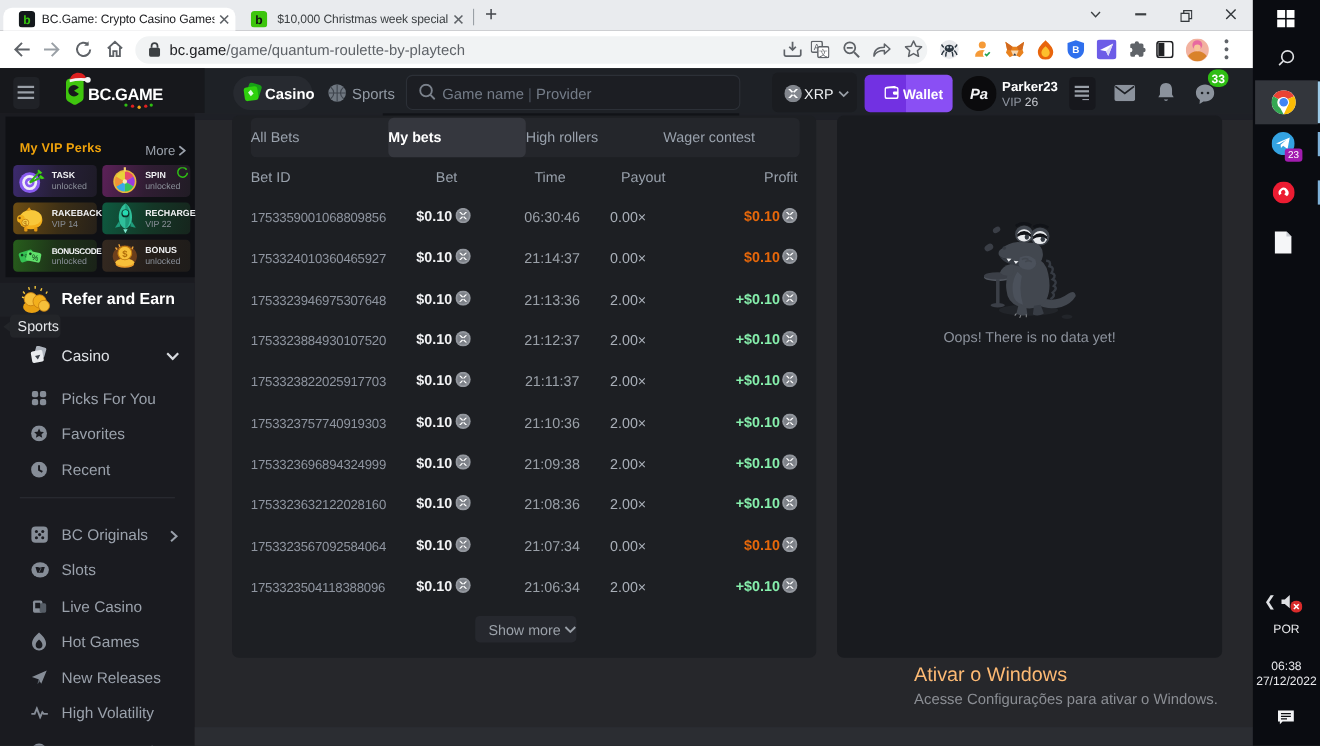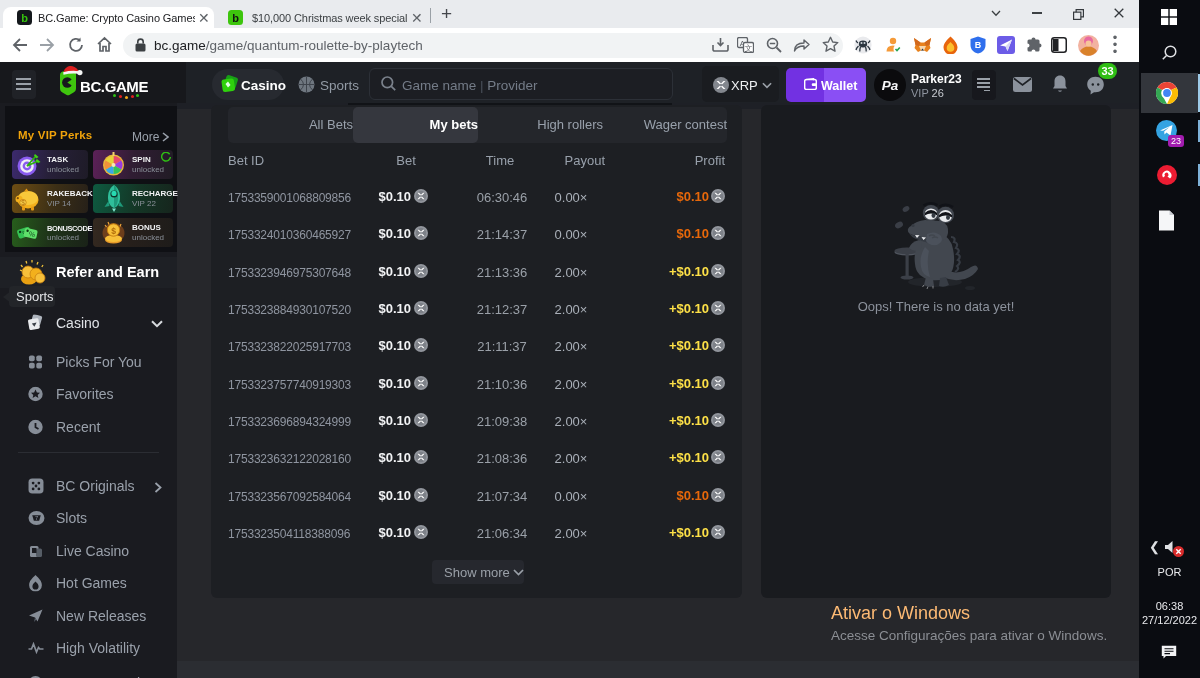--- a/index.html
+++ b/index.html
@@ -18,31 +18,31 @@
 
 #hdr { left:0; top:62px; width:1139px; height:41px; background:#1e2126; }
 #hdrL { left:0; top:62px; width:186px; height:41px; background:#17181c; }
 #sliver { left:177px; top:103px; width:962px; height:6px; background:#1e2026; }
 #sidebar { left:0; top:103px; width:177px; height:575px; background:#1a1b20; }
 #main { left:177px; top:103px; width:962px; height:575px; background:#26272b; }
 #footerstrip { left:177px; top:661px; width:962px; height:17px; background:#2b2d32; }
 #panel { left:211px; top:105px; width:531px; height:493px; background:#1d1f23; border-radius:6px; }
 #rpanel { left:761px; top:105px; width:350px; height:493px; background:#191b1f; border-radius:6px; }
 #tabbar { left:228px; top:107px; width:499px; height:36px; background:#24262b; border-radius:5px; }
-.btab { position:absolute; top:107px; height:36px; line-height:36px; text-align:right; font-size:13px; color:#99a1ac; }
+.btab { position:absolute; top:107px; height:36px; line-height:36px; text-align:left; font-size:13px; color:#99a1ac; }
 .btab.on { background:#35373e; border-radius:5px; color:#ffffff; font-weight:bold; }
 .th { position:absolute; font-size:13px; color:#98a0ab; }
 .row { position:absolute; left:228px; width:499px; height:20px; }
 .rid { position:absolute; left:0px; top:3.5px; font-size:12px; letter-spacing:-0.2px; color:#8f95a0; }
 .rbet { position:absolute; left:140px; width:43px; text-align:right; top:2px; font-size:13px; font-weight:bold; color:#f2f3f5; }
 .rtime { position:absolute; left:224px; top:3px; width:100px; text-align:center; font-size:13px; color:#9aa0a8; }
 .rpay { position:absolute; left:313px; top:3px; width:60px; text-align:center; font-size:13px; color:#aab0b9; }
 .rprofit { position:absolute; right:18px; top:2px; font-size:13px; font-weight:bold; }
 .coin { position:absolute; top:2px; }
-.green { color:#fde047;text-align:center; }
+.green { color:#86efac;text-align:center; }
 .orange { color:#e8680a; }
 
 .menuitem { position:absolute; left:0; width:177px; height:32px; }
 .mlabel { position:absolute; left:56px; top:50%; transform:translateY(-50%); font-size:14px; color:#9aa1ab; white-space:nowrap; }
 .micon { position:absolute; left:28px; top:50%; transform:translateY(-50%); width:15px; height:15px; }
 .vipcard { position:absolute; width:76px; height:29px; border-radius:4px; overflow:hidden; }
 .viptitle { position:absolute; font-size:8px; font-weight:bold; color:#f1f2f4; }
 .vipsub { position:absolute; font-size:8px; color:#8a9099;text-align:center; }
 
 #taskbar { left:1139px; top:0; width:61px; height:678px; background:#0a0c11; }

